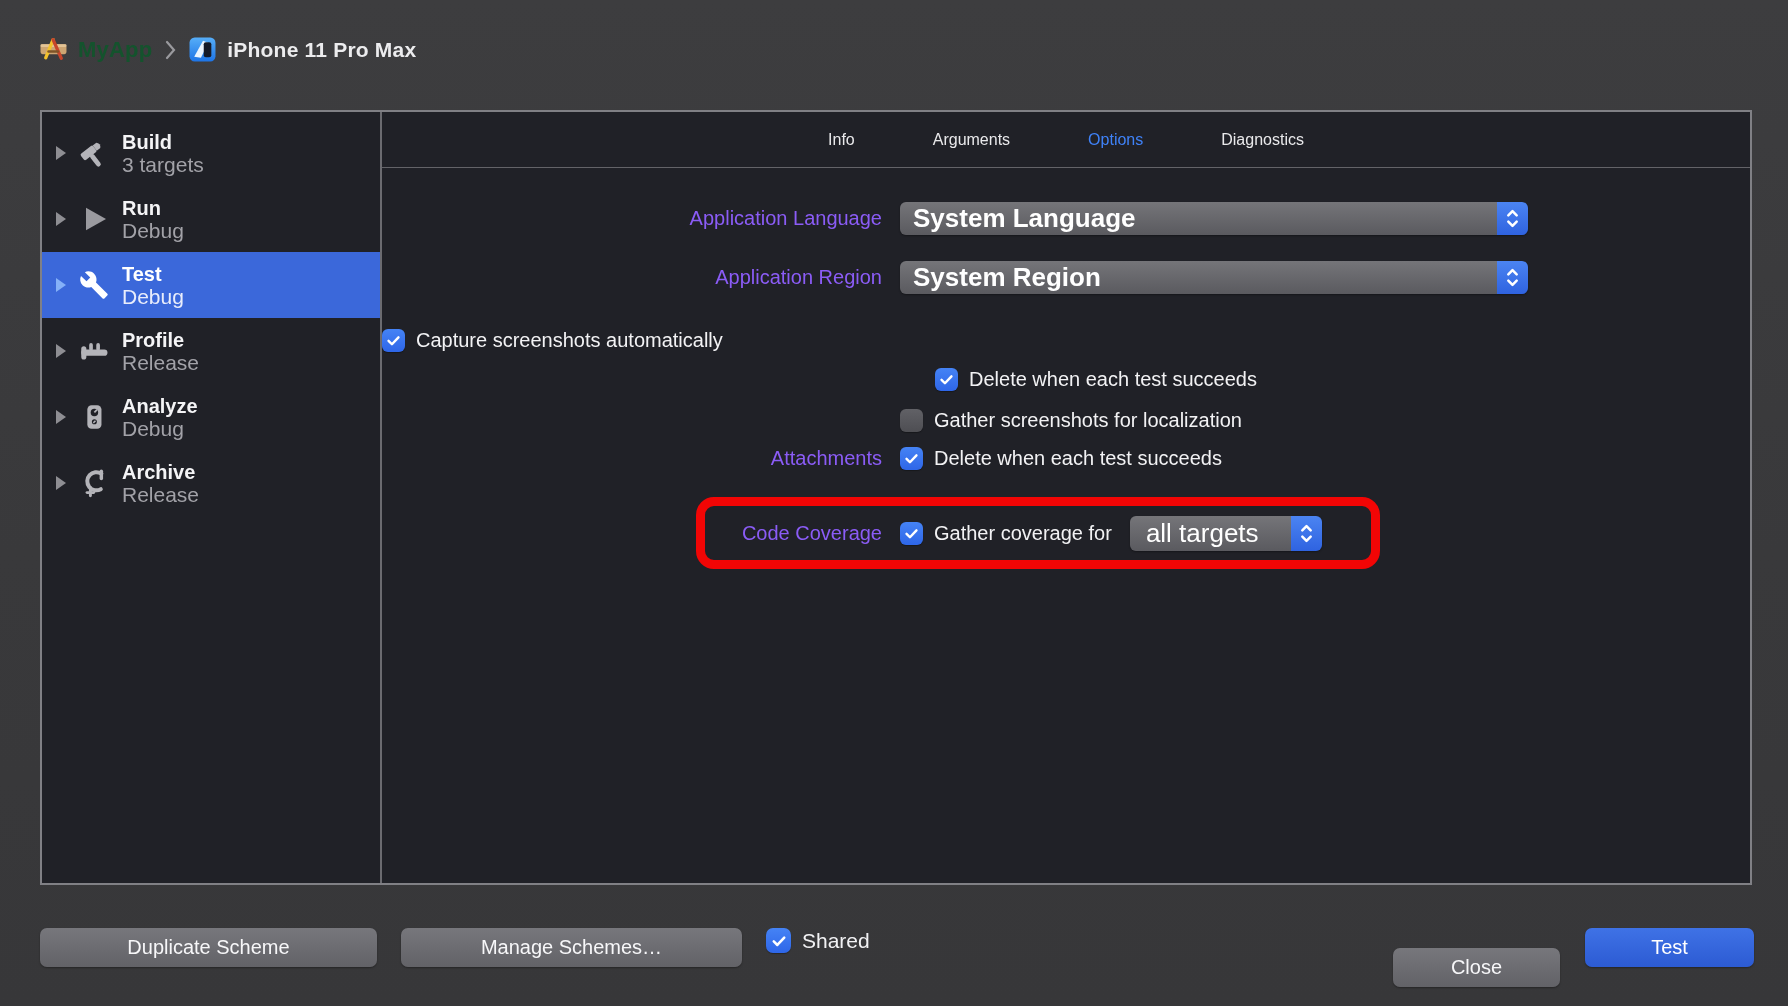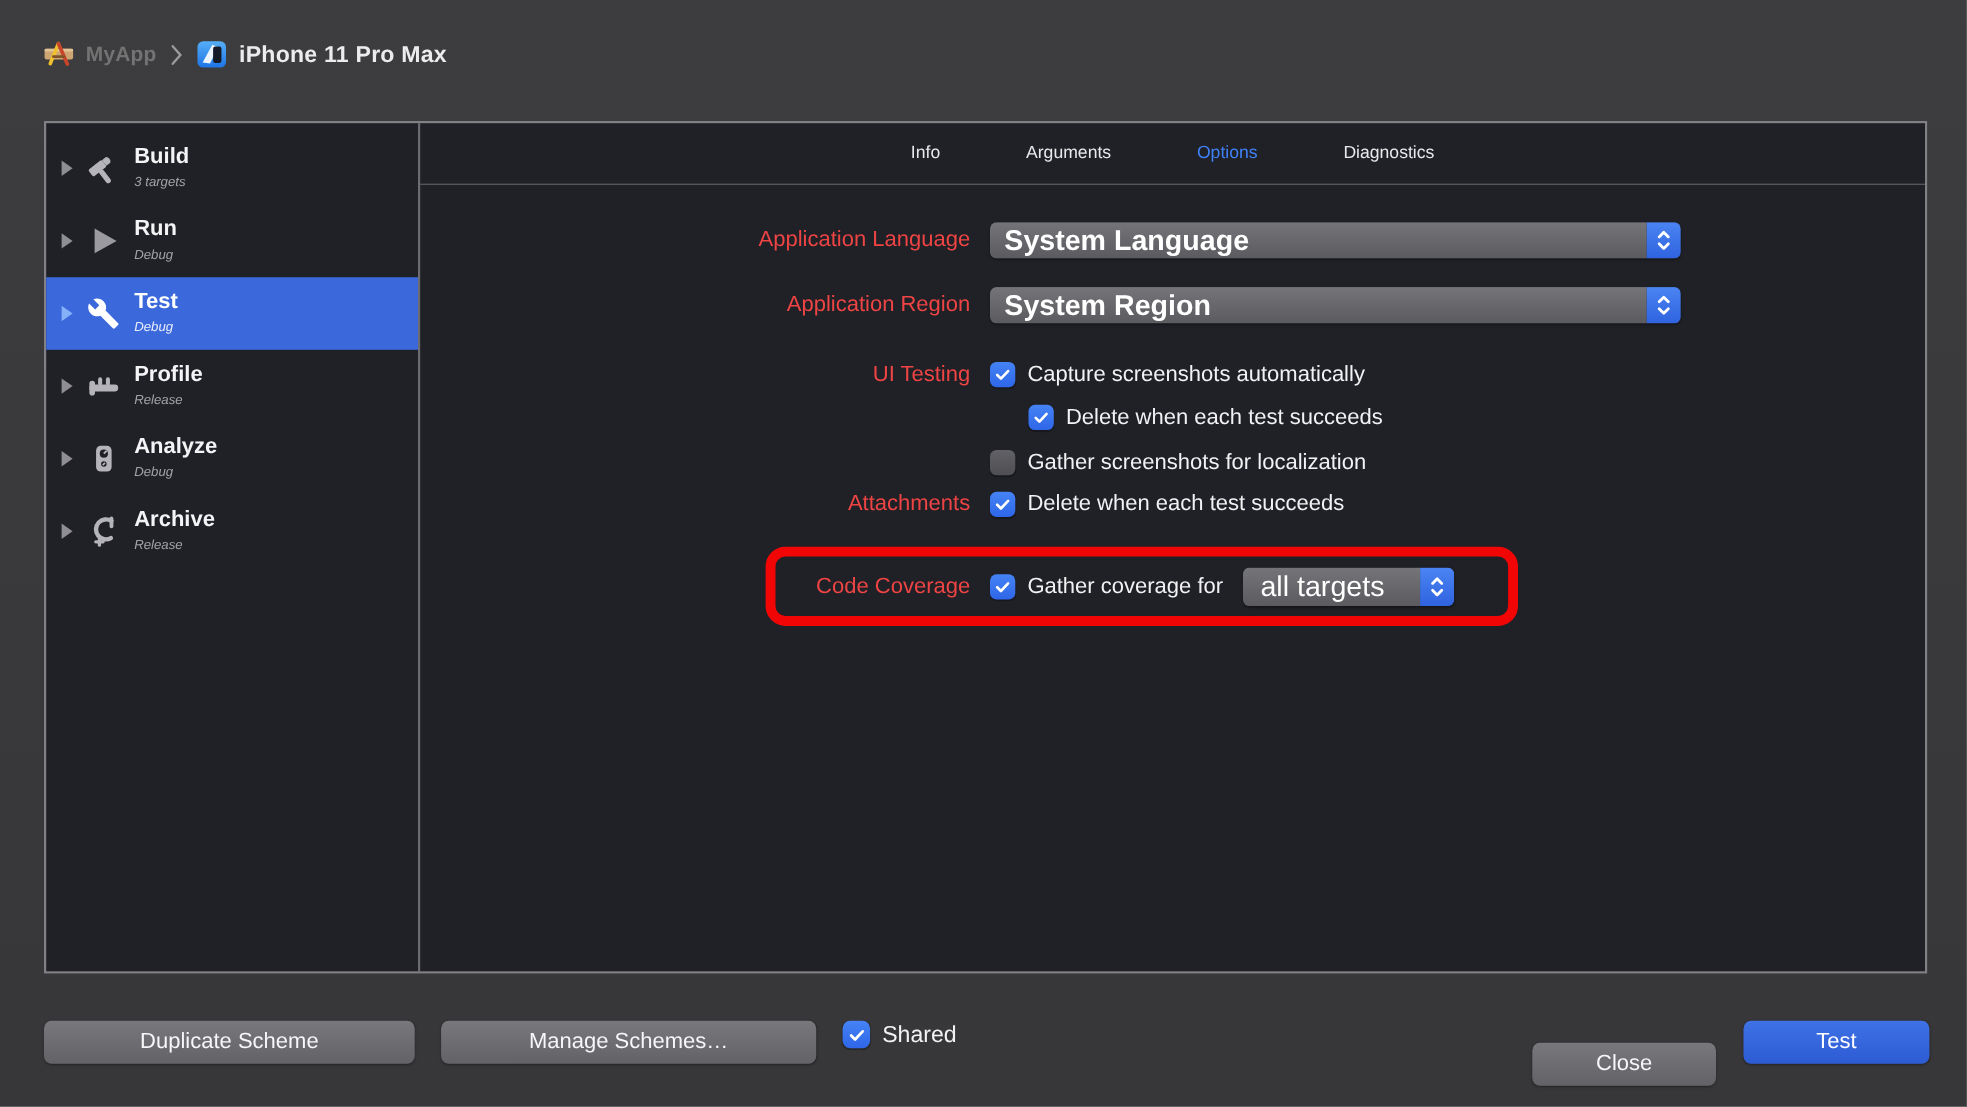--- a/index.html
+++ b/index.html
@@ -4,54 +4,54 @@
 <style>
   * { margin:0; padding:0; box-sizing:border-box; }
   html,body { width:1788px; height:1006px; overflow:hidden; }
   body {
     font-family:"Liberation Sans", sans-serif;
     background:linear-gradient(180deg,#3d3d3f 0%,#39393b 55%,#373739 100%);
     position:relative; color:#f0f0f2;
   }
   
   .breadcrumb { position:absolute; left:40px; top:36px; display:flex; align-items:center; gap:11px; }
-  .crumb-app-name { font-size:19px; font-weight:600; color:#737373; letter-spacing:.2px; }
+  .crumb-app-name { font-size:22px; font-weight:600; color:#14532d; letter-spacing:.2px; }
   .crumb-device { font-size:21px; font-weight:600; color:#ececee; letter-spacing:.2px; }
   .crumb-sep { display:flex; align-items:center; margin:0 1px; }
   .app-badge, .sim-badge { width:27px; height:27px; display:block; }
 
   
   .panel {
     position:absolute; left:40px; top:110px; width:1712px; height:775px;
     background:#202127; border:2px solid #808085; display:flex;
   }
   
   .sidebar { width:340px; border-right:2px solid #6b6b70; padding-top:8px; flex-shrink:0; }
   .side-item { height:66px; display:flex; align-items:center; padding-left:14px; cursor:default; }
   .side-item.selected { background:#3b68da; }
   .disclosure { width:0; height:0; border-top:7px solid transparent; border-bottom:7px solid transparent;
     border-left:10px solid #8e8e93; margin-right:10px; flex-shrink:0; }
   .side-item.selected .disclosure { border-left-color:#85b1f8; }
   .side-icon { width:36px; height:36px; margin-right:10px; flex-shrink:0; display:flex; align-items:center; justify-content:center; }
   .side-text { display:flex; flex-direction:column; }
   .side-title { font-size:20px; font-weight:700; color:#f4f4f6; line-height:24px; }
-  .side-sub { font-size:12px; color:#a2a2a8; line-height:22px;font-style:italic; }
+  .side-sub { font-size:21px; color:#a2a2a8; line-height:22px; }
   .side-item.selected .side-title { color:#ffffff; }
   .side-item.selected .side-sub { color:#e9edfb; }
 
   
   .main { flex:1; display:flex; flex-direction:column; min-width:0; }
   .tabbar { height:56px; display:flex; align-items:center; justify-content:center; gap:78px;
     border-bottom:1px solid #636368; flex-shrink:0; }
   .tab { font-size:16px; color:#e9e9eb; cursor:default; }
   .tab.active { color:#3f82f8; }
 
   .content { position:relative; flex:1; }
   .row { position:absolute; left:0; display:flex; align-items:center; }
-  .flabel { width:500px; text-align:right; font-size:20px; color:#ef4444; margin-right:18px; flex-shrink:0; }
+  .flabel { width:500px; text-align:right; font-size:20px; color:#8b5cf6; margin-right:18px; flex-shrink:0; }
 
   
   .popup { height:33px; display:flex; border-radius:6px; overflow:hidden; cursor:default;
     box-shadow:0 1px 2px rgba(0,0,0,.35); }
   .popup-body { flex:1; background:linear-gradient(180deg,#757579,#5a5a5f); display:flex; align-items:center;
     padding-left:13px; font-size:26px; font-weight:600; color:#ffffff; white-space:nowrap; }
   .popup-cap { width:31px; background:linear-gradient(180deg,#4b84f2,#2f63e0); display:flex;
     align-items:center; justify-content:center; }
   .popup-wide { width:628px; }
   .popup-small { width:192px; height:35px; }
@@ -238,21 +238,20 @@
           <span class="popup-cap">
             <svg width="15" height="23" viewBox="0 0 14 22" fill="none" stroke="#ffffff" stroke-width="2.4" stroke-linecap="round" stroke-linejoin="round">
               <path d="M3 8 L7 4 L11 8"></path>
                 <path d="M3 14 L7 18 L11 14"></path>
             </svg>
           </span>
         </div>
       </div>
 
       <div class="row" style="top:161px;">
-        <span class="flabel">UI Testing</span>
         <span class="cb on">
           <svg width="17" height="17" viewBox="0 0 24 24" fill="none" stroke="#ffffff" stroke-width="3.4" stroke-linecap="round" stroke-linejoin="round">
               <path d="M5 12.5 L9.8 17.3 L19 7.5"></path>
             </svg>
         </span>
         <span class="cb-label">Capture screenshots automatically</span>
       </div>
 
       <div class="row" style="top:200px; padding-left:553px;">
         <span class="cb on">

